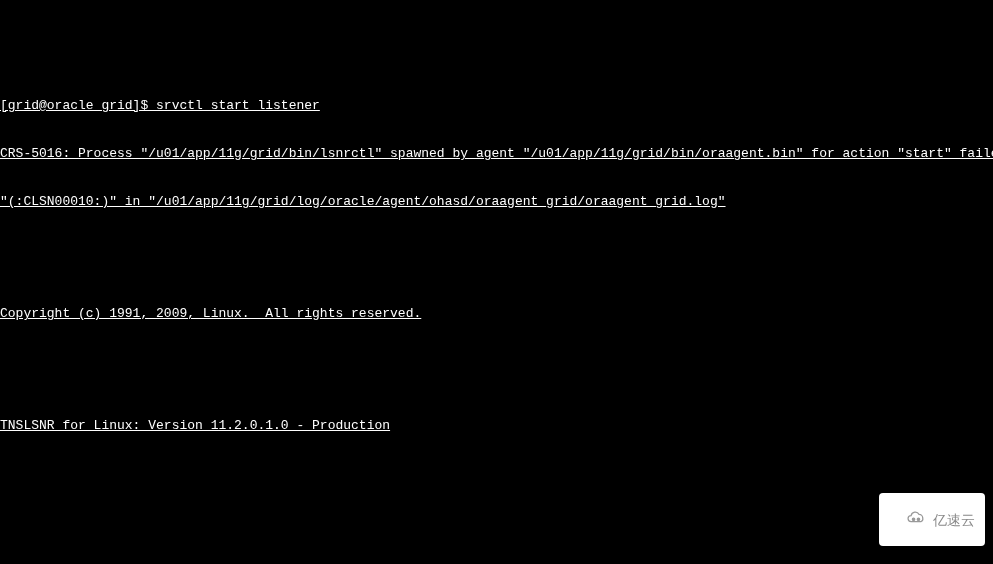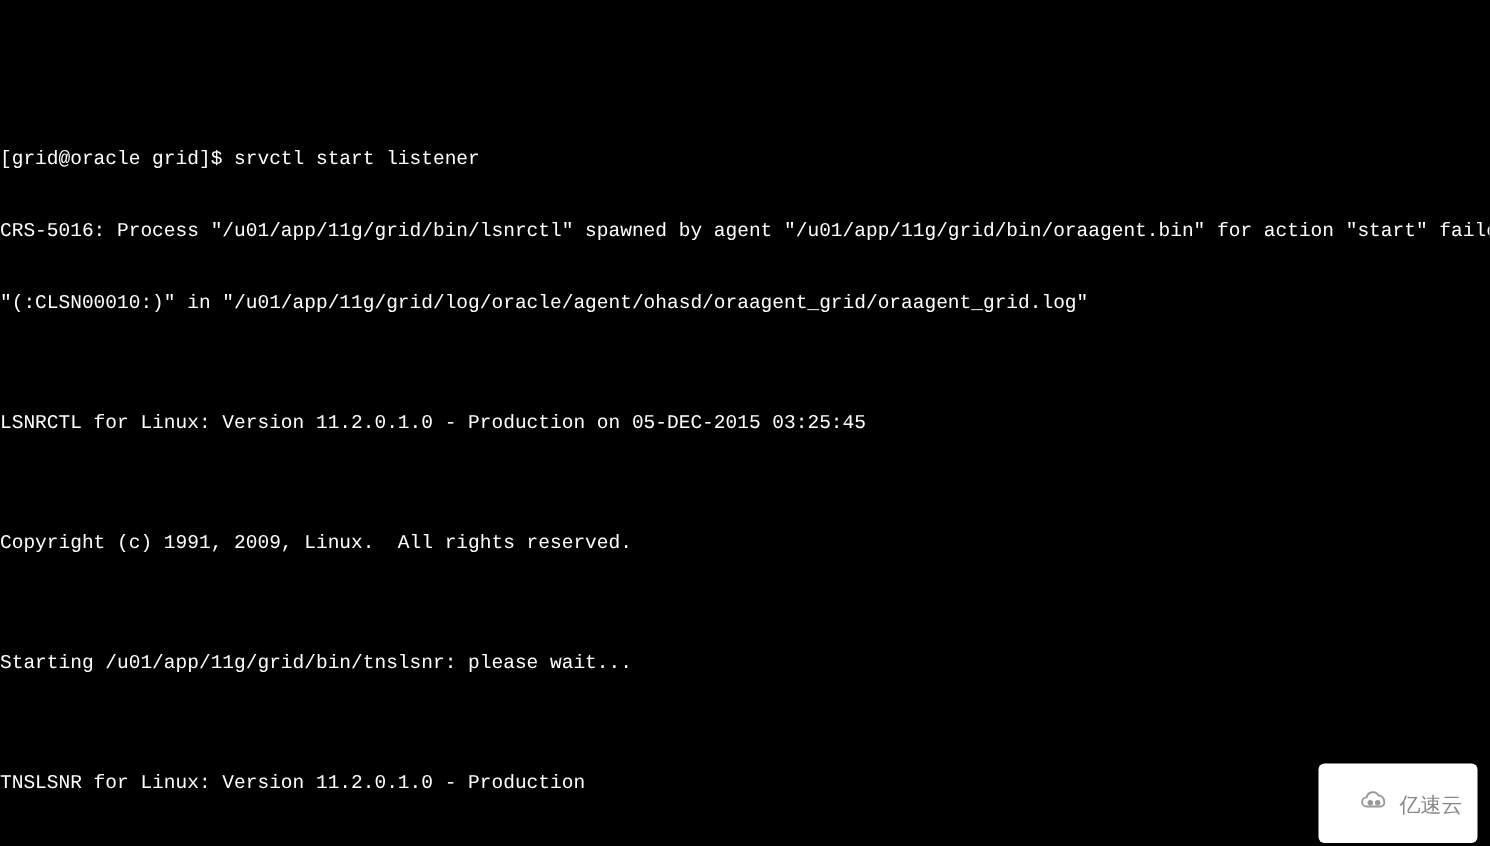--- a/index.html
+++ b/index.html
@@ -17,24 +17,25 @@
       height: 564px;
       overflow: hidden;
       position: relative;
       white-space: pre;
     }
     .terminal {
       padding: 2px 0 0 0;
     }
     .line {
       white-space: pre;
+      text-decoration: underline;
     }
     .watermark {
       position: absolute;
-      bottom: 2px;
+      bottom: 18px;
       right: 8px;
       background: #ffffff;
       color: #888888;
       padding: 2px 10px;
       border-radius: 4px;
       font-family: sans-serif;
       font-size: 14px;
       display: flex;
       align-items: center;
       gap: 6px;
@@ -47,25 +48,23 @@
 </head>
 <body>
 
 
 
 <div class="terminal">
   <div class="line">[grid@oracle grid]$ srvctl start listener</div>
   <div class="line">CRS-5016: Process "/u01/app/11g/grid/bin/lsnrctl" spawned by agent "/u01/app/11g/grid/bin/oraagent.bin" for action "start" failed: details at</div>
   <div class="line">"(:CLSN00010:)" in "/u01/app/11g/grid/log/oracle/agent/ohasd/oraagent_grid/oraagent_grid.log"</div>
   <div class="line"></div>
-  <div class="line">LSNRCTL for Linux: Version 11.2.0.1.0 - Production on 05-DEC-2015 03:25:45</div>
   <div class="line"></div>
   <div class="line">Copyright (c) 1991, 2009, Linux.  All rights reserved.</div>
   <div class="line"></div>
-  <div class="line">Starting /u01/app/11g/grid/bin/tnslsnr: please wait...</div>
   <div class="line"></div>
   <div class="line">TNSLSNR for Linux: Version 11.2.0.1.0 - Production</div>
   
   
   
   
   
   
   
   

